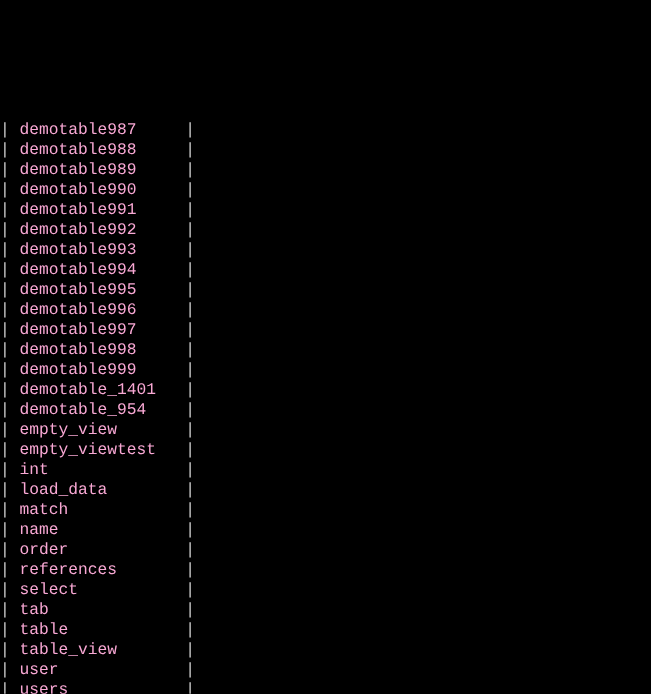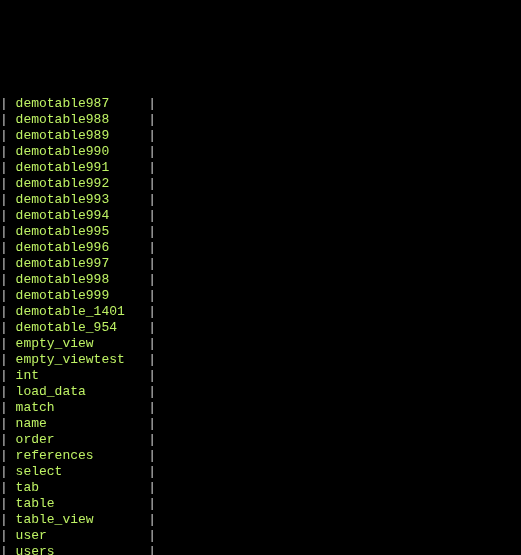--- a/index.html
+++ b/index.html
@@ -18,21 +18,21 @@
     .terminal {
       padding: 0;
     }
     .row {
       display: block;
     }
     .pipe {
       color: #cccccc;
     }
     .value {
-      color: #bef264;
+      color: #f9a8d4;
       display: inline-block;
       text-align: right;
     }
   </style>
 </head>
 <body>
 
 
 
 <div class="terminal">

